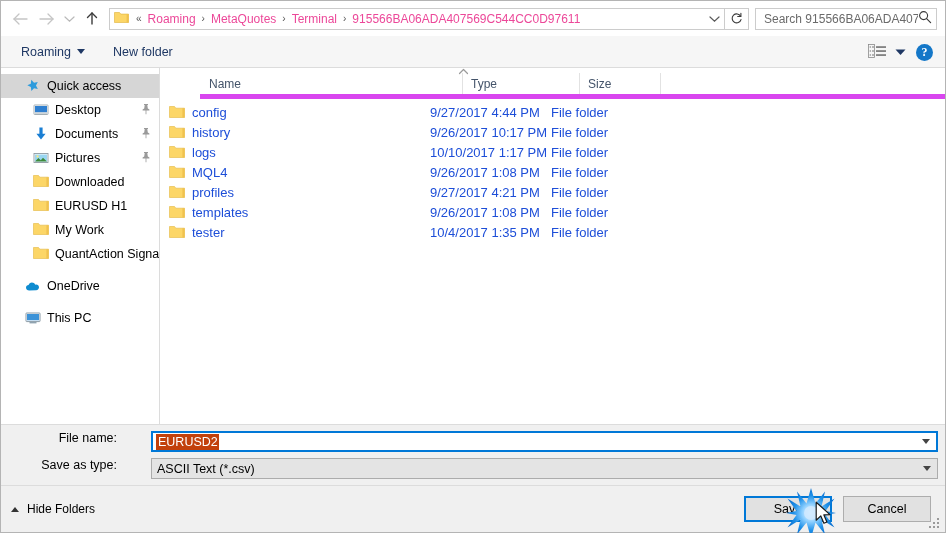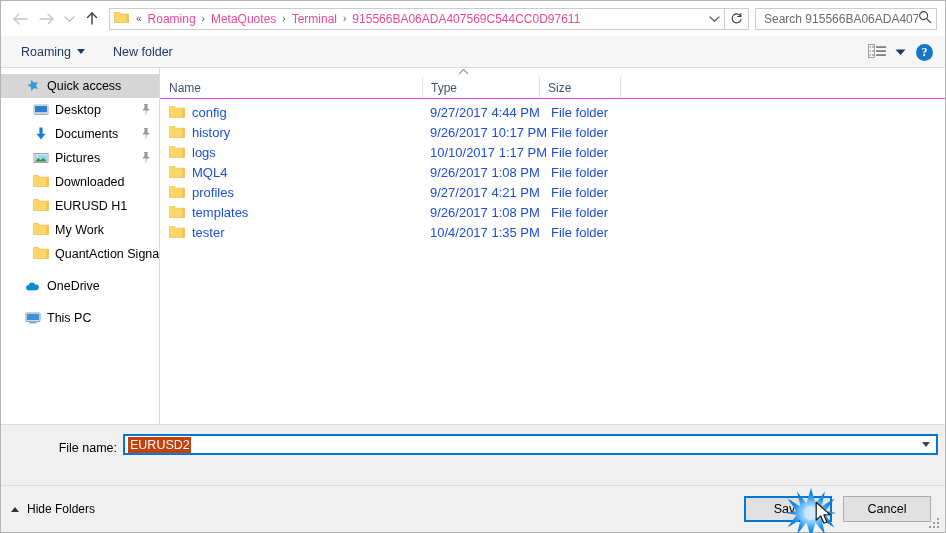--- a/index.html
+++ b/index.html
@@ -214,22 +214,23 @@
   #sortmark {
     position: absolute;
     left: 298px; top: 0px;
     color: #8a8a8a; font-size: 9px;
     line-height: 9px;
   }
   #colheader {
     height: 22px; flex: none;
     display: flex;
     align-items: flex-end;
-    border-bottom: 1px solid #d946ef;
+    border-bottom: 5px solid #d946ef;
     margin-top: 9px;
+    margin-left: 40px;
   }
   .col {
     height: 21px;
     display: flex; align-items: center;
     font-size: 12px;
     color: #44546a;
     padding-left: 8px;
     border-left: 1px solid #e2e2e2;
     flex: none;
   }
@@ -257,23 +258,24 @@
 
   
   #formarea {
     flex: none;
     height: 60px;
     background: #f0f0f0;
     padding-top: 6px;
   }
   .formrow {
     display: flex;
-    align-items: flex-end;
+    align-items: flex-start;
     height: 24px;
     margin-bottom: 3px;
+    gap: 28px;
   }
   .formlabel {
     width: 122px;
     text-align: right;
     padding-right: 6px;
     font-size: 12.5px;
     color: #000;
     flex: none;
   }
   #filename-field {
@@ -750,20 +752,27 @@
 
       </div>
     </div>
   </div>
 
   <div id="formarea">
     <div class="formrow">
       <div class="formlabel">File name:</div>
       <div id="filename-field">
         <span id="filename-value">EURUSD2</span>
+        <span class="fld-caret"></span>
+      </div>
+    </div>
+    <div class="formrow">
+      <div class="formlabel">Save as type:</div>
+      <div id="filetype-field">
+        <span>ASCII Text (*.csv)</span>
         <span class="fld-caret"></span>
       </div>
     </div>
   </div>
 
   <div id="footer">
     <div id="hide-folders">
       <span id="hf-caret"></span>
       <span>Hide Folders</span>
     </div>

